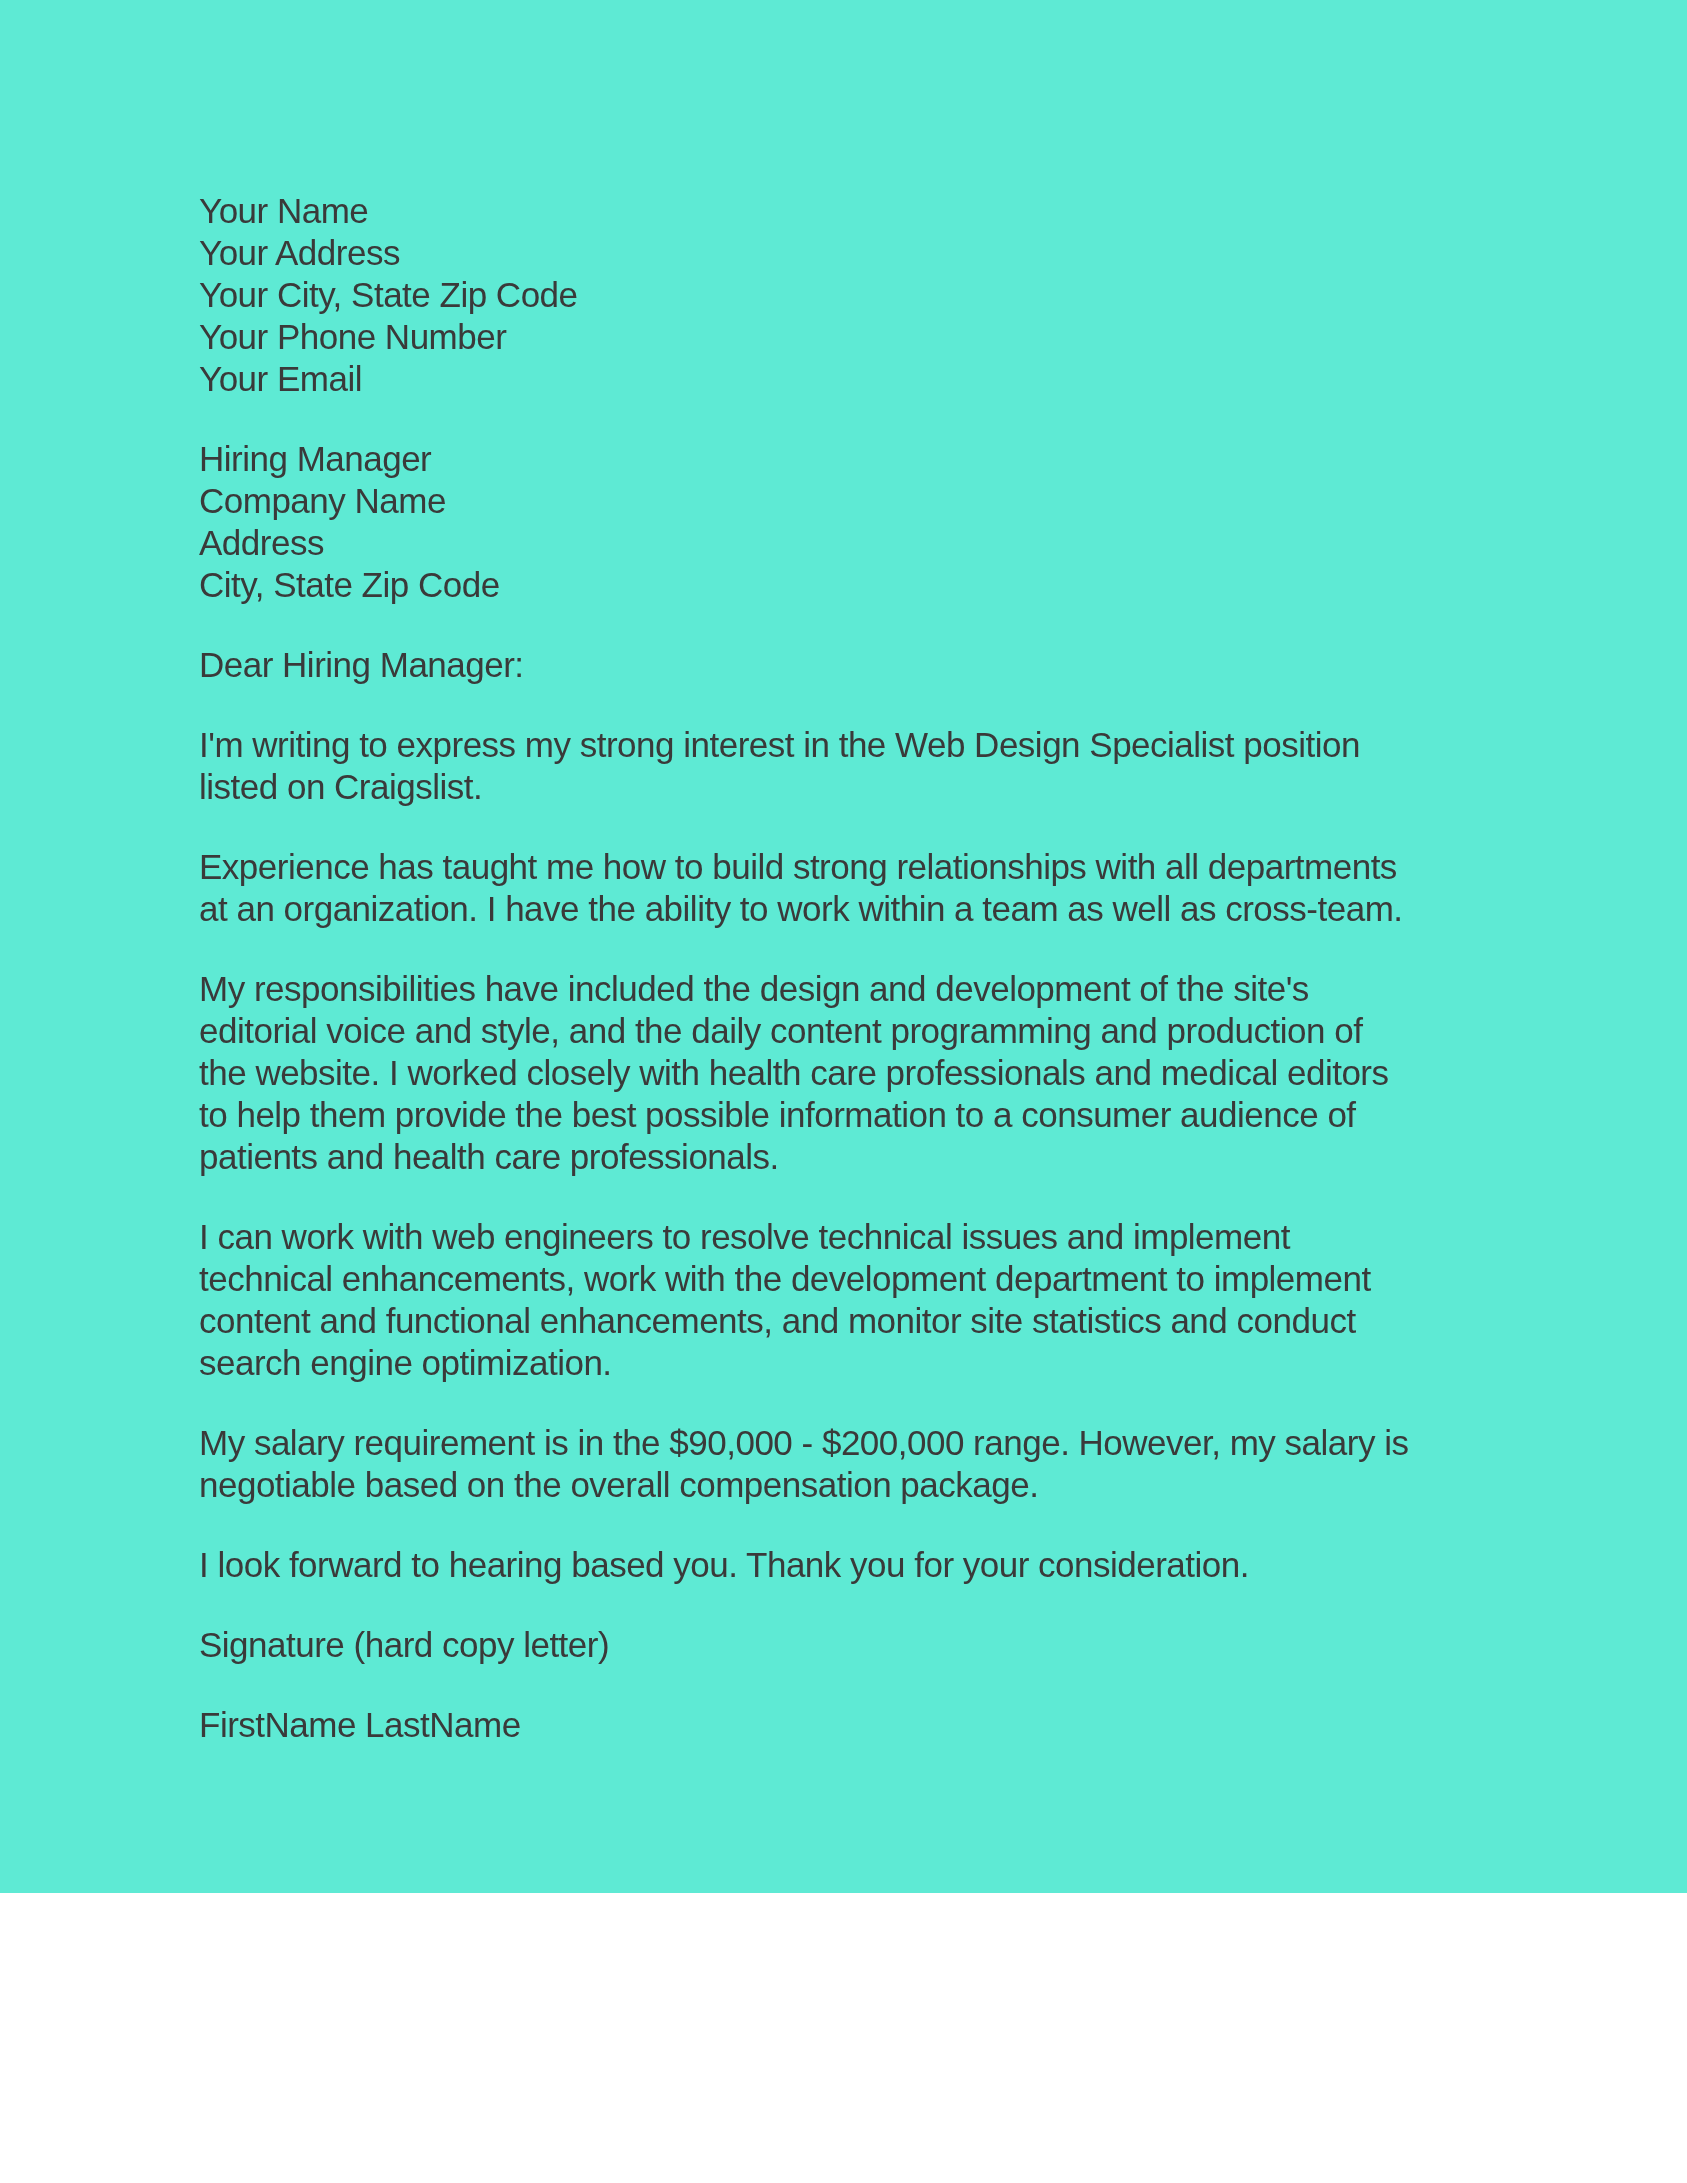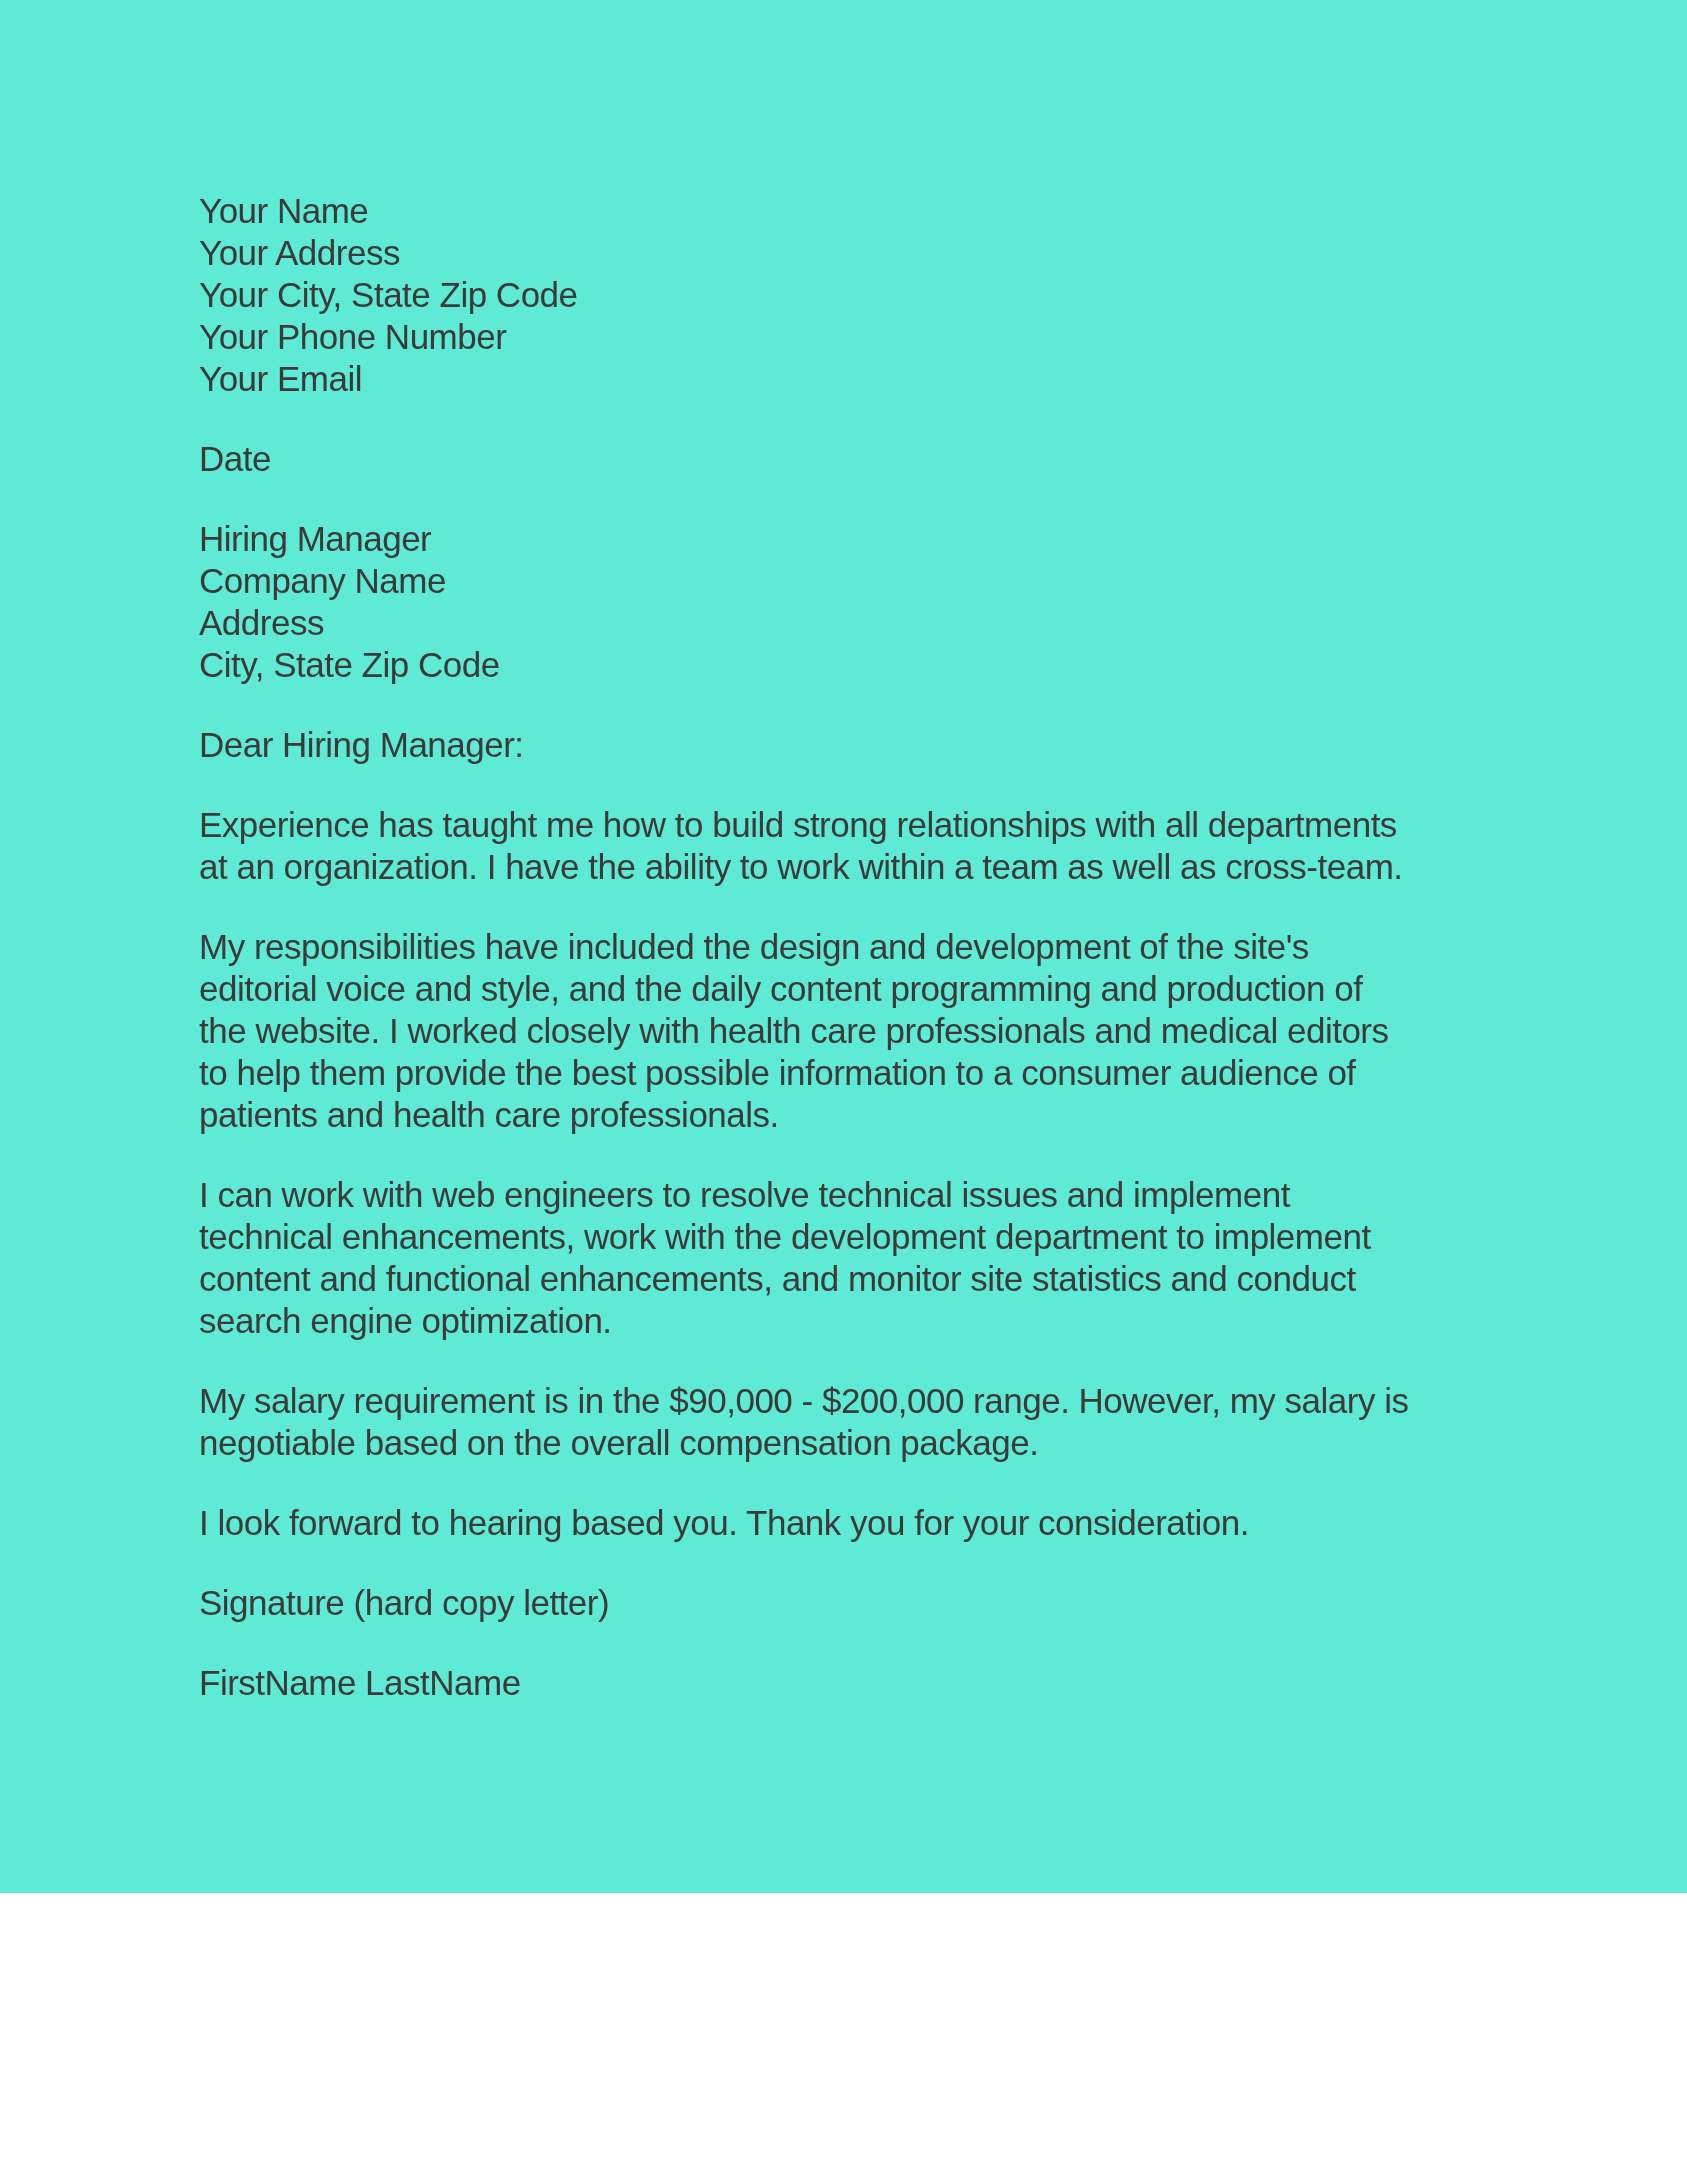--- a/index.html
+++ b/index.html
@@ -38,29 +38,30 @@
 
 <div class="page">
   <div class="letter-body">
 
     <div class="block">Your Name
 Your Address
 Your City, State Zip Code
 Your Phone Number
 Your Email</div>
 
-    <div class="block">Date</div>
 
     <div class="block">Hiring Manager
 Company Name
 Address
 City, State Zip Code</div>
 
     <div class="block">Dear Hiring Manager:</div>
 
+    <div class="block">I'm writing to express my strong interest in the Web Design Specialist position
+listed on Craigslist.</div>
 
 
     <div class="block">Experience has taught me how to build strong relationships with all departments
 at an organization. I have the ability to work within a team as well as cross-team.</div>
 
     <div class="block">My responsibilities have included the design and development of the site's
 editorial voice and style, and the daily content programming and production of
 the website. I worked closely with health care professionals and medical editors
 to help them provide the best possible information to a consumer audience of
 patients and health care professionals.</div>

